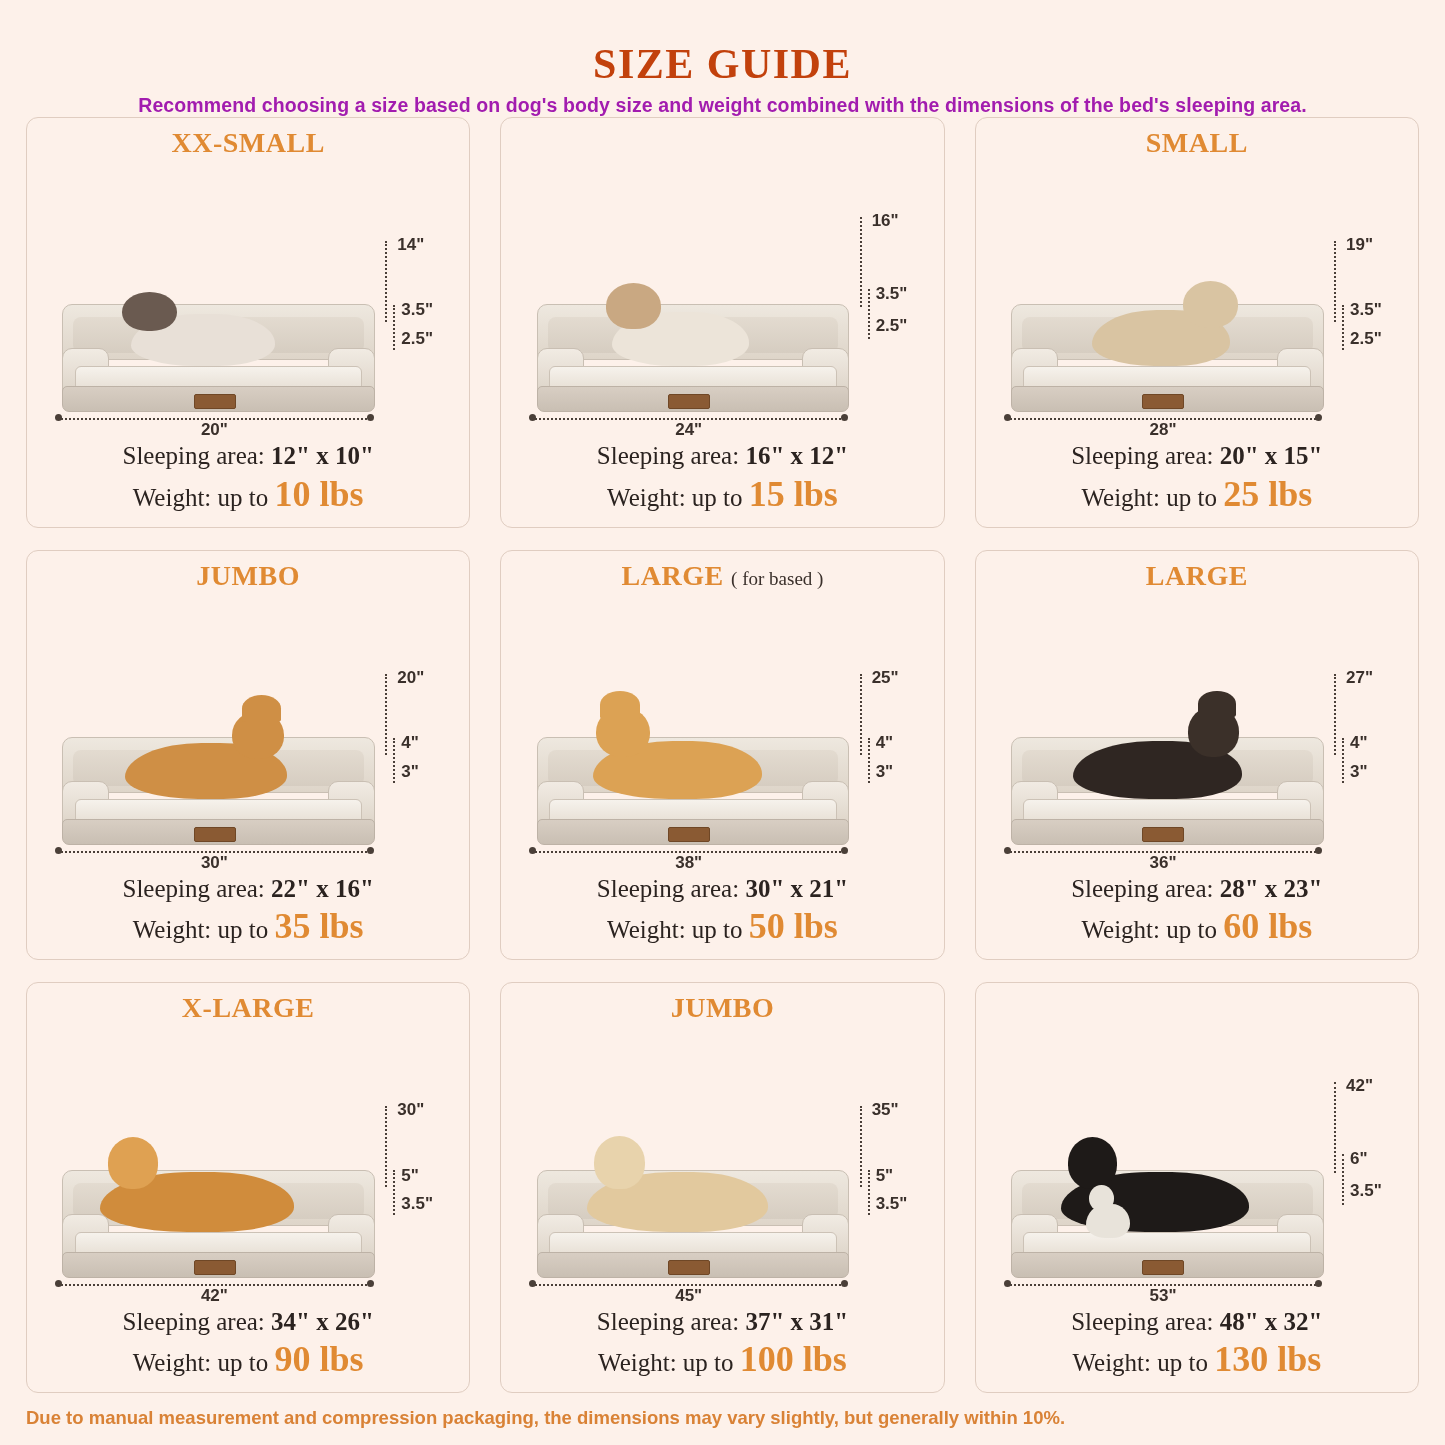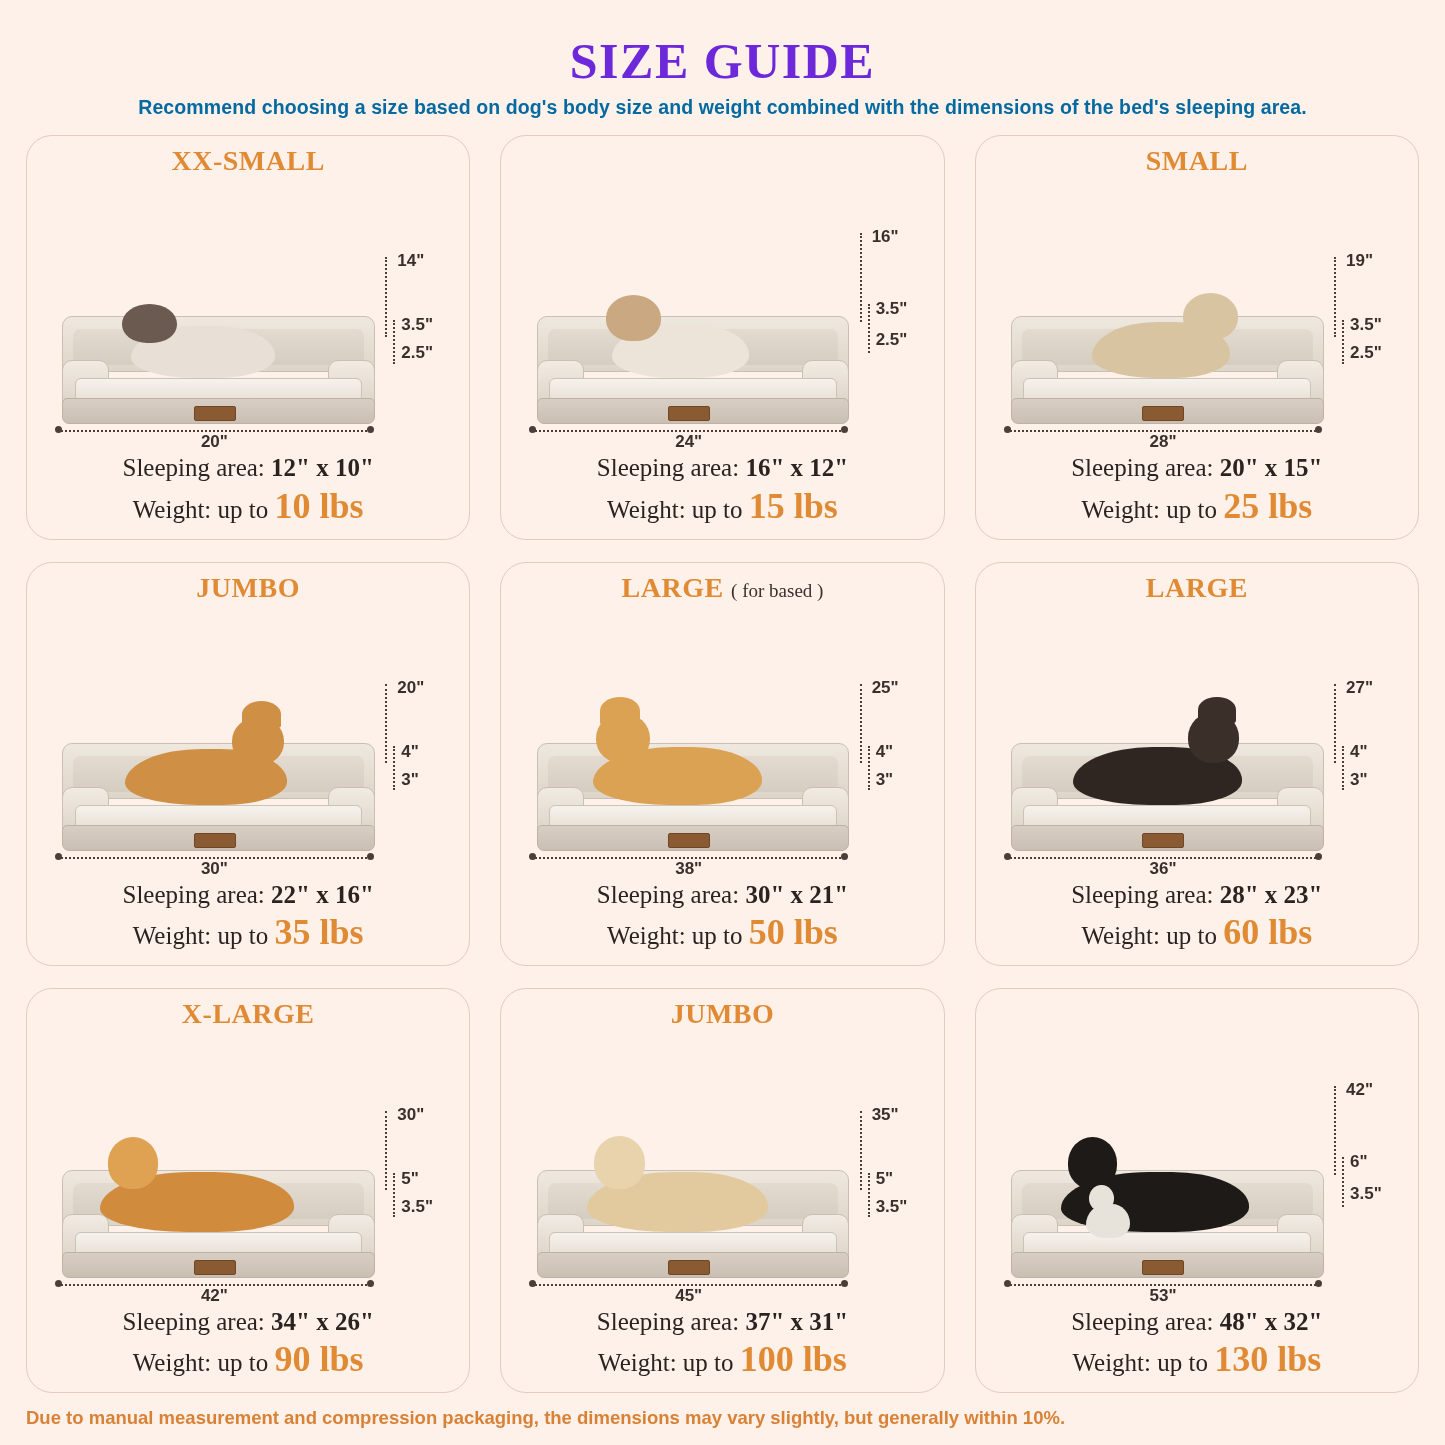--- a/index.html
+++ b/index.html
@@ -18,45 +18,45 @@
     width: 1445px;
     height: 1445px;
     padding: 14px 26px 10px 26px;
     display: flex;
     flex-direction: column;
   }
   .title {
     text-align: center;
     font-family: "Liberation Serif", serif;
     font-weight: bold;
-    font-size: 50px;
+    font-size: 42px;
     letter-spacing: 1.5px;
-    color: #6d28d9;
-    margin: 18px 0 6px 0;
+    color: #c2410c;
+    margin: 26px 0 6px 0;
   }
   .subtitle {
     text-align: center;
     font-family: "Liberation Sans", sans-serif;
     font-weight: bold;
     font-size: 19.5px;
-    color: #0369a1;
-    margin-bottom: 16px;
+    color: #a21caf;
+    margin-bottom: 0;
     letter-spacing: 0.1px;
   }
   .grid {
     flex: 1 1 auto;
     display: grid;
     grid-template-columns: repeat(3, 1fr);
     grid-template-rows: repeat(3, 1fr);
     column-gap: 30px;
     row-gap: 22px;
   }
   .card {
     border: 1.5px solid #e0cdc1;
-    border-radius: 26px;
+    border-radius: 12px;
     background: #fdf1ea;
     padding: 8px 10px 10px 10px;
     display: flex;
     flex-direction: column;
     position: relative;
   }
   .card-title {
     text-align: center;
     font-family: "Liberation Serif", serif;
     font-size: 28px;

